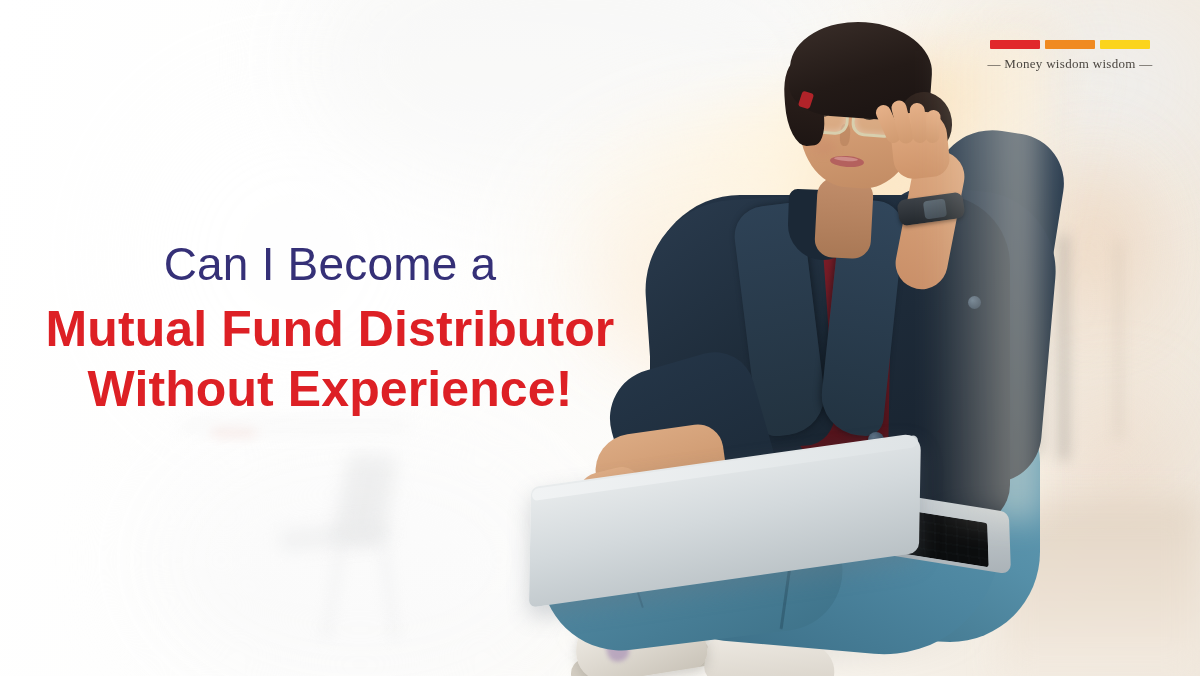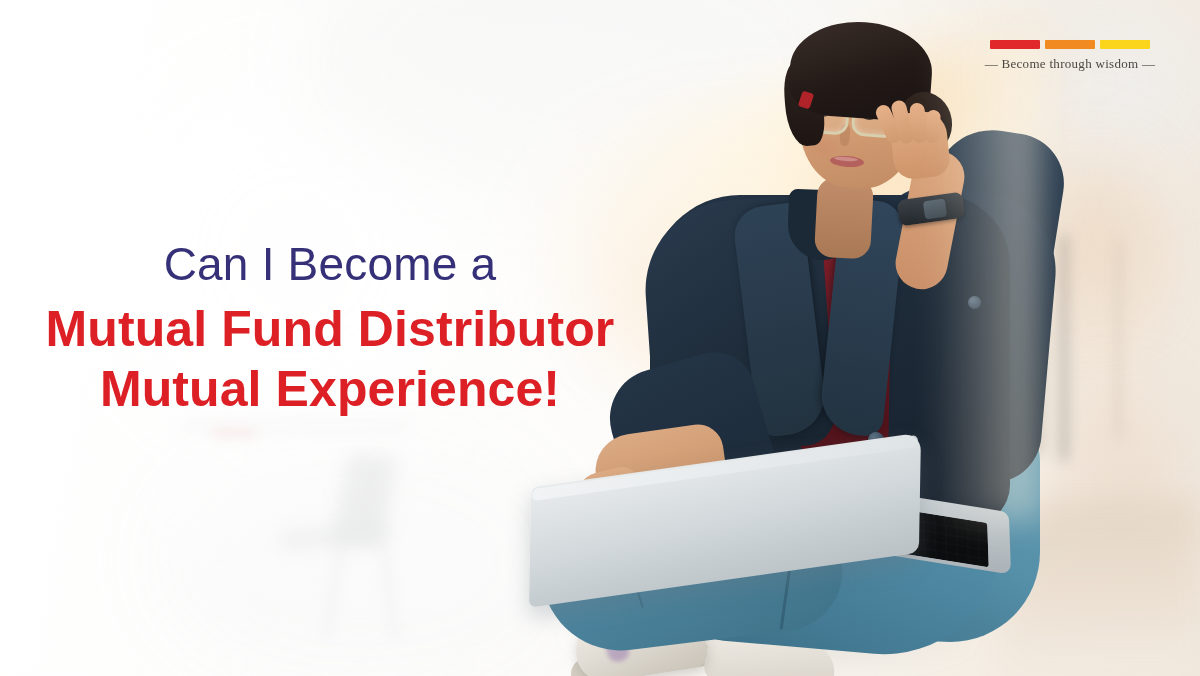--- a/index.html
+++ b/index.html
@@ -493,25 +493,25 @@
     <div class="pp lap-keys"></div>
     <div class="pp lap-lid"></div>
     <div class="pp lap-lid-edge"></div>
 
     <div class="pp rim-light"></div>
   </div>
 
   <div class="headline">
     <div class="line-1">Can I Become a</div>
     <div class="line-2">Mutual Fund Distributor</div>
-    <div class="line-3">Mutual Experience!</div>
+    <div class="line-3">Without Experience!</div>
   </div>
 
   <div class="logo">
     <div class="logo-bars">
       <i class="bar-red"></i>
       <i class="bar-orange"></i>
       <i class="bar-yellow"></i>
     </div>
-    <div class="logo-tag">— Become through wisdom —</div>
+    <div class="logo-tag">— Money wisdom wisdom —</div>
   </div>
 
 </div>
 
 </body></html>

